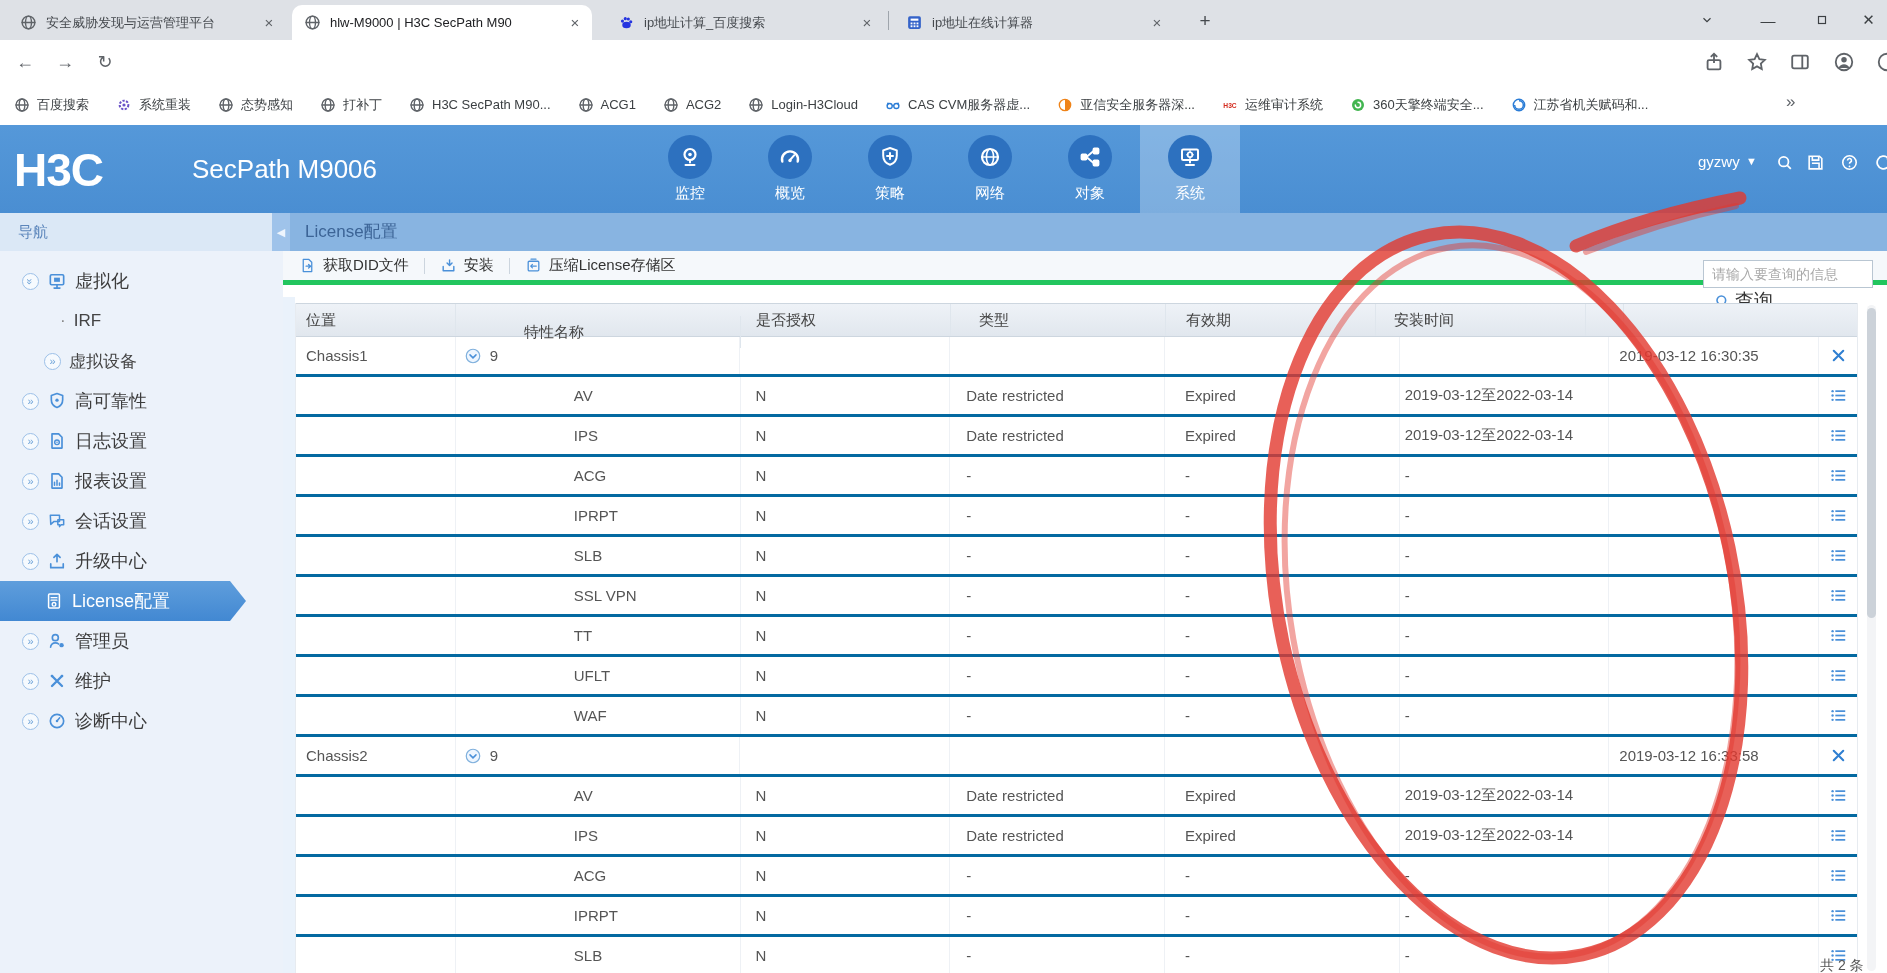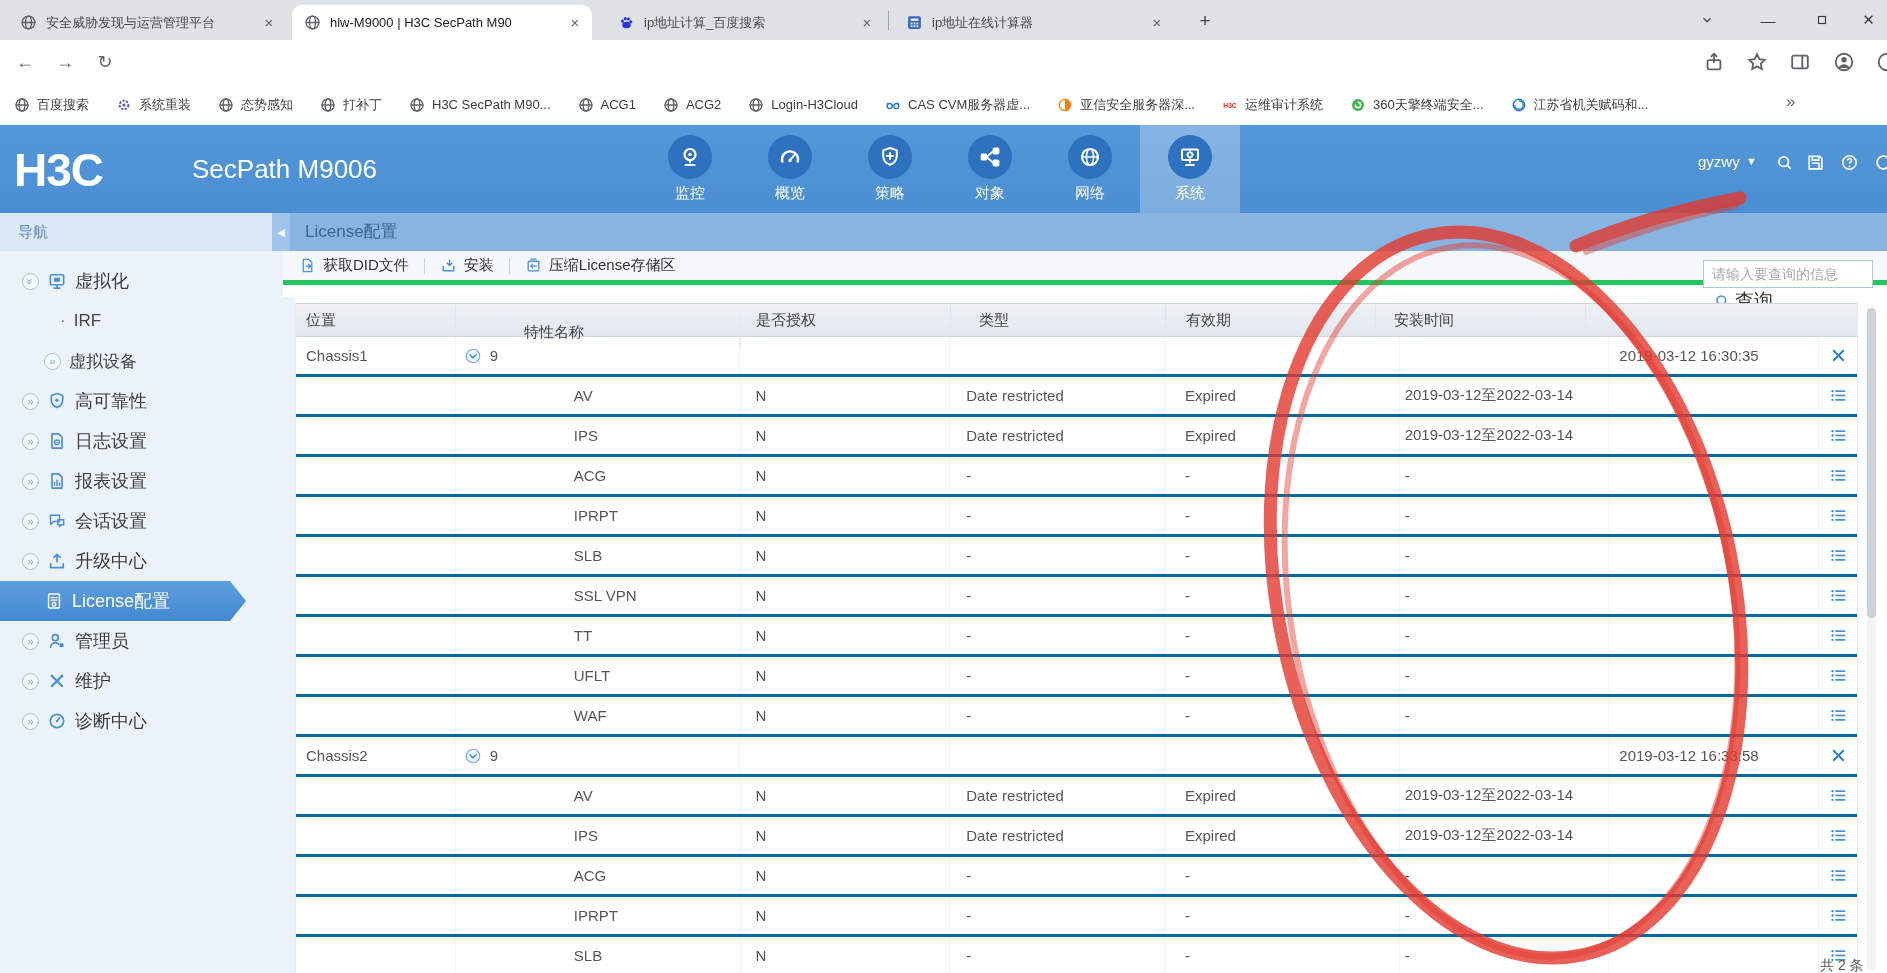--- a/index.html
+++ b/index.html
@@ -417,38 +417,38 @@
           <div class="nav-circ">
             <svg viewBox="0 0 24 24" width="100%" height="100%" fill="none" stroke="currentColor" stroke-width="2" stroke-linecap="round" stroke-linejoin="round">
               <path d="M12 3l6.8 2.4v5c0 4.6-2.9 7.9-6.8 9.3-3.9-1.4-6.8-4.7-6.8-9.3v-5z" stroke-width="2"></path>
               <path d="M12 8v6M9 11h6"></path>
             </svg>
           </div>
           <div>策略</div>
         </div>
         <div class="nav-item">
           <div class="nav-circ">
+            <svg viewBox="0 0 24 24" width="100%" height="100%" fill="none" stroke="currentColor" stroke-width="2" stroke-linecap="round" stroke-linejoin="round">
+              <circle cx="12" cy="12" r="8" stroke-width="2.2"></circle>
+              <ellipse cx="12" cy="12" rx="3.6" ry="8" stroke-width="1.6"></ellipse>
+              <path d="M4 12h16" stroke-width="1.6"></path>
+            </svg>
+          </div>
+          <div>网络</div>
+        </div>
+        <div class="nav-item">
+          <div class="nav-circ">
             <svg viewBox="0 0 24 24" width="100%" height="100%" fill="currentColor" stroke="currentColor" stroke-width="1.8">
               <rect x="3.5" y="9.5" width="5" height="5" rx="0.8"></rect>
               <rect x="15.5" y="3.5" width="5" height="5" rx="0.8"></rect>
               <rect x="15.5" y="15.5" width="5" height="5" rx="0.8"></rect>
               <path d="M8.5 12l7-6M8.5 12l7 6" fill="none"></path>
             </svg>
           </div>
           <div>对象</div>
-        </div>
-        <div class="nav-item">
-          <div class="nav-circ">
-            <svg viewBox="0 0 24 24" width="100%" height="100%" fill="none" stroke="currentColor" stroke-width="2" stroke-linecap="round" stroke-linejoin="round">
-              <circle cx="12" cy="12" r="8" stroke-width="2.2"></circle>
-              <ellipse cx="12" cy="12" rx="3.6" ry="8" stroke-width="1.6"></ellipse>
-              <path d="M4 12h16" stroke-width="1.6"></path>
-            </svg>
-          </div>
-          <div>网络</div>
         </div>
         <div class="nav-item selected">
           <div class="nav-circ">
             <svg viewBox="0 0 24 24" width="100%" height="100%" fill="none" stroke="currentColor" stroke-width="2" stroke-linecap="round" stroke-linejoin="round">
               <rect x="4" y="4.5" width="16" height="10.5" rx="1.2" stroke-width="2"></rect>
               <circle cx="12" cy="9.7" r="2.4" stroke-width="1.6"></circle>
               <path d="M12 5.8v1M12 12.6v1M8.9 9.7h1M14.1 9.7h1" stroke-width="1.4"></path>
               <path d="M12 15v2.6M8 20h8"></path>
             </svg>
           </div>

